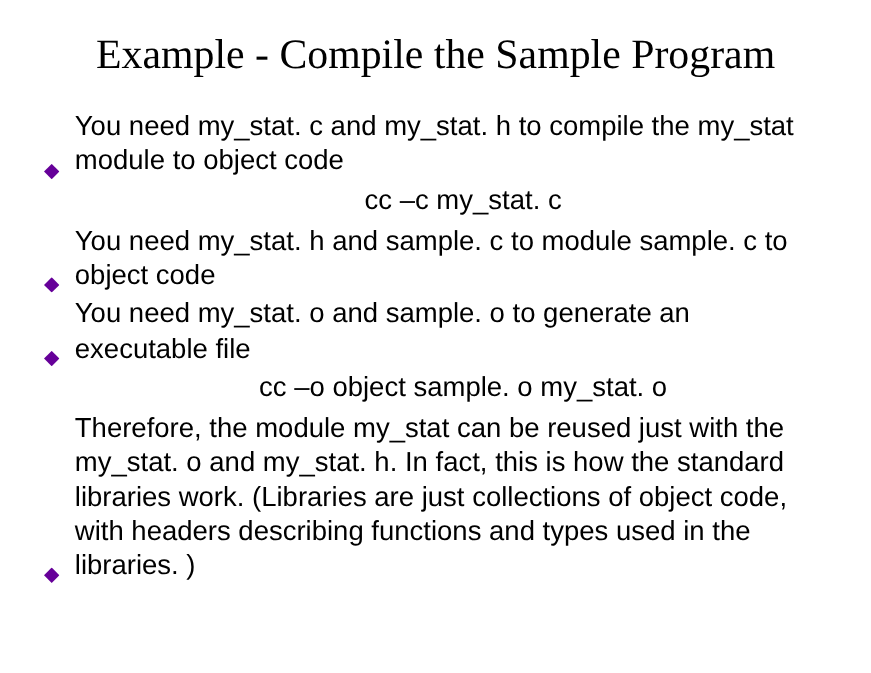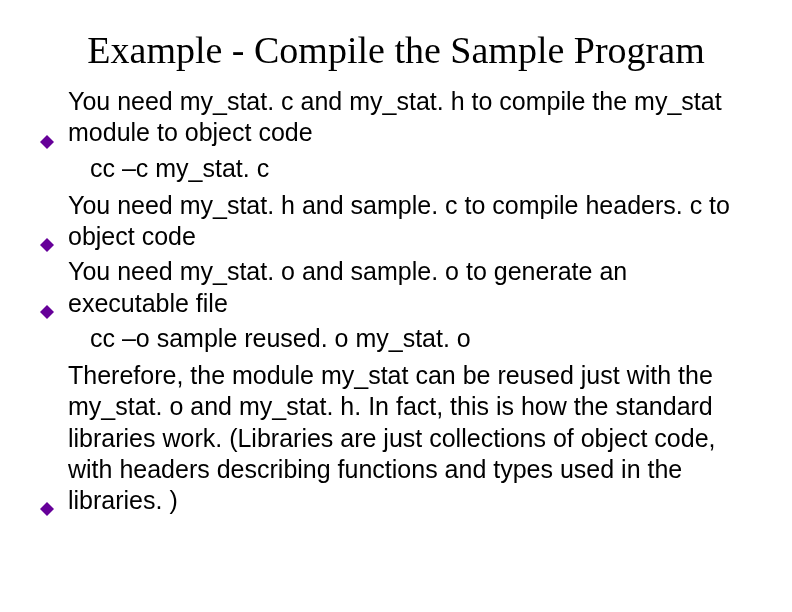--- a/index.html
+++ b/index.html
@@ -14,21 +14,21 @@
   .slide {
     box-sizing: border-box;
     width: 792px;
     height: 612px;
     padding: 20px 40px 30px 40px;
   }
   .title {
     font-family: "Times New Roman", Times, serif;
     font-size: 38px;
     text-align: center;
-    margin: 8px 0 14px 0;
+    margin: 8px 0 28px 0;
     font-weight: normal;
   }
   .content {
     font-size: 25px;
     line-height: 1.25;
   }
   .item {
     display: flex;
     align-items: flex-end;
     margin-bottom: 4px;
@@ -42,20 +42,21 @@
   }
   .bullet svg {
     display: block;
   }
   .item-text {
     flex: 1 1 auto;
   }
   .sub {
     margin-left: 50px;
     margin-bottom: 6px;
+    text-align: center;
   }
 </style>
 </head>
 <body>
 
 <div class="slide">
   <h1 class="title">Example - Compile the Sample Program</h1>
 
   <div class="content">
 
@@ -68,32 +69,32 @@
       <span class="item-text">You need my_stat. c and my_stat. h to compile the my_stat module to object code</span>
     </div>
     <div class="sub">cc –c my_stat. c</div>
 
     <div class="item">
       <span class="bullet">
         <svg width="14" height="14" viewBox="0 0 10 10">
             <polygon points="5,0 10,5 5,10 0,5" fill="#660099"></polygon>
           </svg>
       </span>
-      <span class="item-text">You need my_stat. h and sample. c to compile headers. c to object code</span>
+      <span class="item-text">You need my_stat. h and sample. c to module sample. c to object code</span>
     </div>
 
     <div class="item">
       <span class="bullet">
         <svg width="14" height="14" viewBox="0 0 10 10">
             <polygon points="5,0 10,5 5,10 0,5" fill="#660099"></polygon>
           </svg>
       </span>
       <span class="item-text">You need my_stat. o and sample. o to generate an executable file</span>
     </div>
-    <div class="sub">cc –o sample reused. o my_stat. o</div>
+    <div class="sub">cc –o object sample. o my_stat. o</div>
 
     <div class="item">
       <span class="bullet">
         <svg width="14" height="14" viewBox="0 0 10 10">
             <polygon points="5,0 10,5 5,10 0,5" fill="#660099"></polygon>
           </svg>
       </span>
       <span class="item-text">Therefore, the module my_stat can be reused just with the my_stat. o and my_stat. h.  In fact, this is how the standard libraries work.  (Libraries are just collections of object code, with headers describing functions and types used in the libraries. )</span>
     </div>
 

